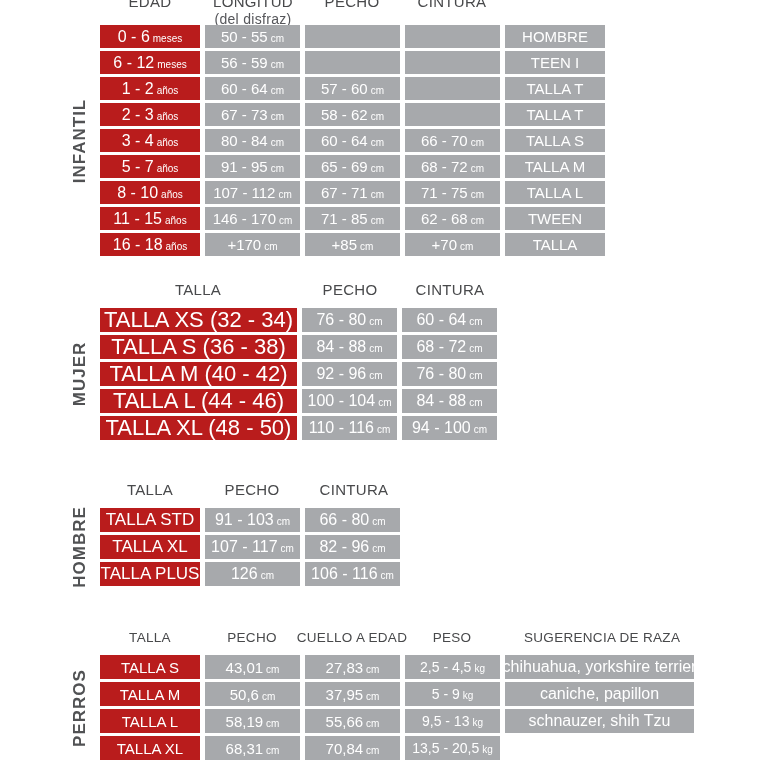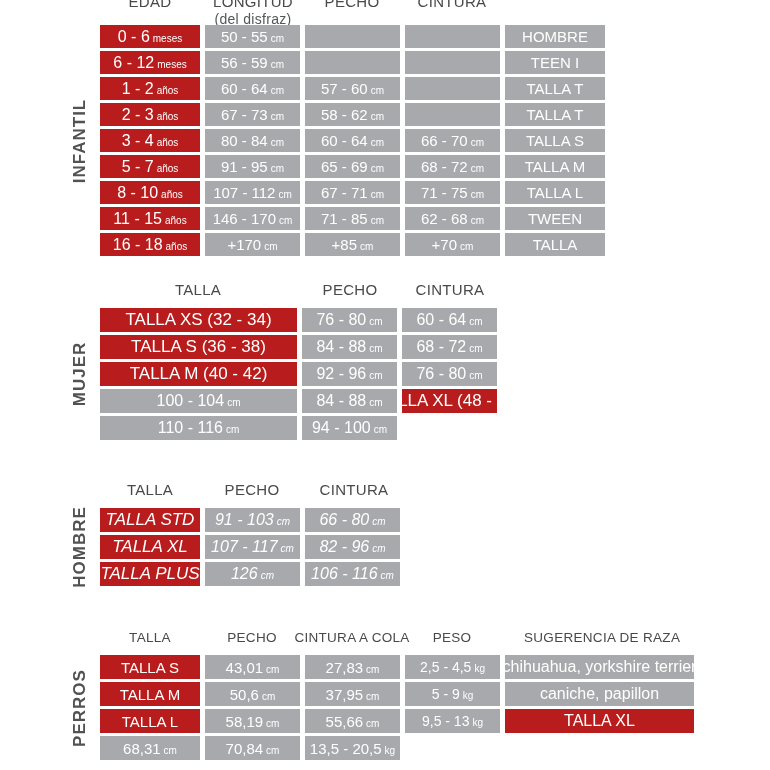--- a/index.html
+++ b/index.html
@@ -38,35 +38,35 @@
   .hdr.perros{font-size:13.5px;}
   
   .tbl{
     position:absolute;
     display:grid;
     column-gap:5px;
     row-gap:3px;
   }
   #tbl-infantil{left:100px;top:25px;grid-template-columns:100px 95px 95px 95px 100px;grid-auto-rows:23px;}
   #tbl-mujer  {left:100px;top:308px;grid-template-columns:197px 95px 95px;grid-auto-rows:24px;}
-  #tbl-hombre {left:100px;top:508px;grid-template-columns:100px 95px 95px;grid-auto-rows:24px;font-style:italic;}
+  #tbl-hombre {left:100px;top:508px;grid-template-columns:100px 95px 95px;grid-auto-rows:24px;}
   #tbl-perros {left:100px;top:655px;grid-template-columns:100px 95px 95px 95px 189px;grid-auto-rows:24px;}
   .cell{
     background:#a7a9ac;
     color:#ffffff;
     display:flex;
     align-items:center;
     justify-content:center;
     font-size:15px;
     white-space:nowrap;
     overflow:hidden;
   }
   .cell.dark{background:#b91c1c;}
   .cell .u{font-size:10px;margin-left:3px;}
-  #tbl-mujer .cell.dark{font-size:17px;}
+  #tbl-mujer .cell.dark{font-size:22px;}
   #tbl-hombre .cell.dark{font-size:17px;}
   #tbl-infantil .cell.dark{font-size:16px;}
   #tbl-perros .cell.dark{font-size:15px;}
   #tbl-mujer .cell,#tbl-hombre .cell{font-size:16px;}
   #tbl-perros .cell{font-size:15px;}
   #tbl-perros .cell:nth-child(5n){font-size:16px;}
   #tbl-perros .cell:nth-child(5n+4){font-size:14px;}
 </style>
 </head>
 <body>
@@ -242,20 +242,23 @@
       </div>
       <div class="cell dark">
         <span>TALLA M (40 - 42)</span>
       </div>
       <div class="cell">
         <span>92 - 96<span class="u">cm</span></span>
       </div>
       <div class="cell">
         <span>76 - 80<span class="u">cm</span></span>
       </div>
+      <div class="cell dark">
+        <span>TALLA L (44 - 46)</span>
+      </div>
       <div class="cell">
         <span>100 - 104<span class="u">cm</span></span>
       </div>
       <div class="cell">
         <span>84 - 88<span class="u">cm</span></span>
       </div>
       <div class="cell dark">
         <span>TALLA XL (48 - 50)</span>
       </div>
       <div class="cell">
@@ -296,21 +299,21 @@
         <span>126<span class="u">cm</span></span>
       </div>
       <div class="cell">
         <span>106 - 116<span class="u">cm</span></span>
       </div>
     </div>
 
   <div class="vlabel" style="left:-40px;top:697px;">PERROS</div>
   <div class="hdr perros" style="left:75px;top:630px;">TALLA</div>
   <div class="hdr perros" style="left:177px;top:630px;">PECHO</div>
-  <div class="hdr perros" style="left:277px;top:630px;">CINTURA A COLA</div>
+  <div class="hdr perros" style="left:277px;top:630px;">CUELLO A EDAD</div>
   <div class="hdr perros" style="left:377px;top:630px;">PESO</div>
   <div class="hdr perros" style="left:524px;top:630px;">SUGERENCIA DE RAZA</div>
   <div class="tbl" id="tbl-perros">
       <div class="cell dark">
         <span>TALLA S</span>
       </div>
       <div class="cell">
         <span>43,01<span class="u">cm</span></span>
       </div>
       <div class="cell">
@@ -342,20 +345,23 @@
       </div>
       <div class="cell">
         <span>58,19<span class="u">cm</span></span>
       </div>
       <div class="cell">
         <span>55,66<span class="u">cm</span></span>
       </div>
       <div class="cell">
         <span>9,5 - 13<span class="u">kg</span></span>
       </div>
+      <div class="cell">
+        <span>schnauzer, shih Tzu</span>
+      </div>
       <div class="cell dark">
         <span>TALLA XL</span>
       </div>
       <div class="cell">
         <span>68,31<span class="u">cm</span></span>
       </div>
       <div class="cell">
         <span>70,84<span class="u">cm</span></span>
       </div>
       <div class="cell">

